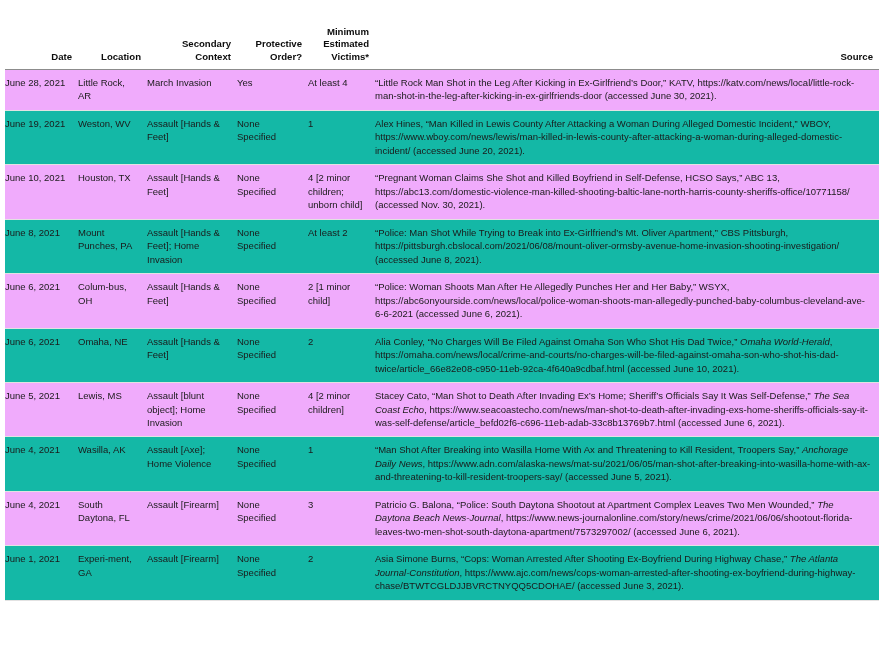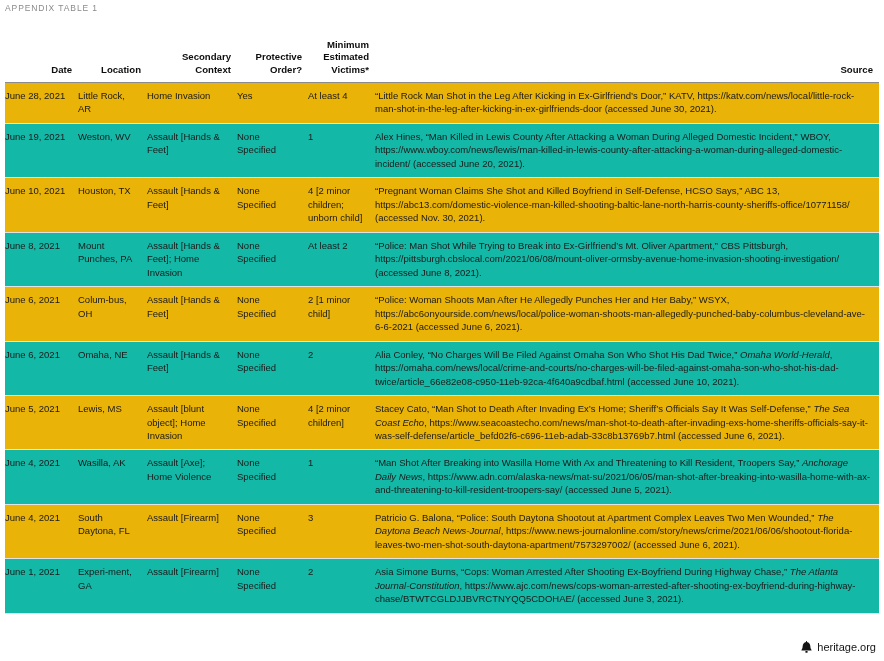--- a/index.html
+++ b/index.html
@@ -59,21 +59,21 @@
     border-bottom: 1.6px solid #8c8c8c;
   }
   table.appendix td {
     font-size: 9.5px;
     line-height: 1.42;
     vertical-align: top;
     color: #1a1a1a;
     padding: 6px 8px 7px 0;
     border-bottom: 1px solid #e2e2e2;
   }
-  table.appendix tbody tr.odd td { background: #eab308; }
+  table.appendix tbody tr.odd td { background: #f0abfc; }
   table.appendix tbody tr.even td { background: #14b8a6; }
 
   td.c-date   { padding-left: 5px; }
   th.c-date   { padding-left: 5px; }
 
   
   col.w-date { width: 73px; }
   col.w-loc  { width: 69px; }
   col.w-sec  { width: 90px; }
   col.w-prot { width: 71px; }
@@ -99,21 +99,20 @@
     width: 11px;
     height: 12px;
     line-height: 1;
   }
 </style>
 </head>
 <body>
 
 <div class="page">
 
-  <div class="eyebrow">APPENDIX TABLE 1</div>
 
 
   <table class="appendix">
     <colgroup>
       <col class="w-date">
         <col class="w-loc">
         <col class="w-sec">
       <col class="w-prot">
         <col class="w-vict">
         <col class="w-src">
@@ -125,21 +124,21 @@
         <th>Secondary Context</th>
         <th>Protective Order?</th>
         <th>Minimum Estimated Victims*</th>
         <th>Source</th>
       </tr>
     </thead>
     <tbody id="table-body">
         <tr class="odd">
           <td class="c-date">June 28, 2021</td>
           <td>Little Rock, AR</td>
-          <td>Home Invasion</td>
+          <td>March Invasion</td>
           <td>Yes</td>
           <td>At least 4</td>
           <td class="src">“Little Rock Man Shot in the Leg After Kicking in Ex-Girlfriend’s Door,” KATV, https://katv.com/news/local/little-rock-man-shot-in-the-leg-after-kicking-in-ex-girlfriends-door (accessed June 30, 2021).</td>
         </tr>
         <tr class="even">
           <td class="c-date">June 19, 2021</td>
           <td>Weston, WV</td>
           <td>Assault [Hands &amp; Feet]</td>
           <td>None Specified</td>
           <td>1</td>

